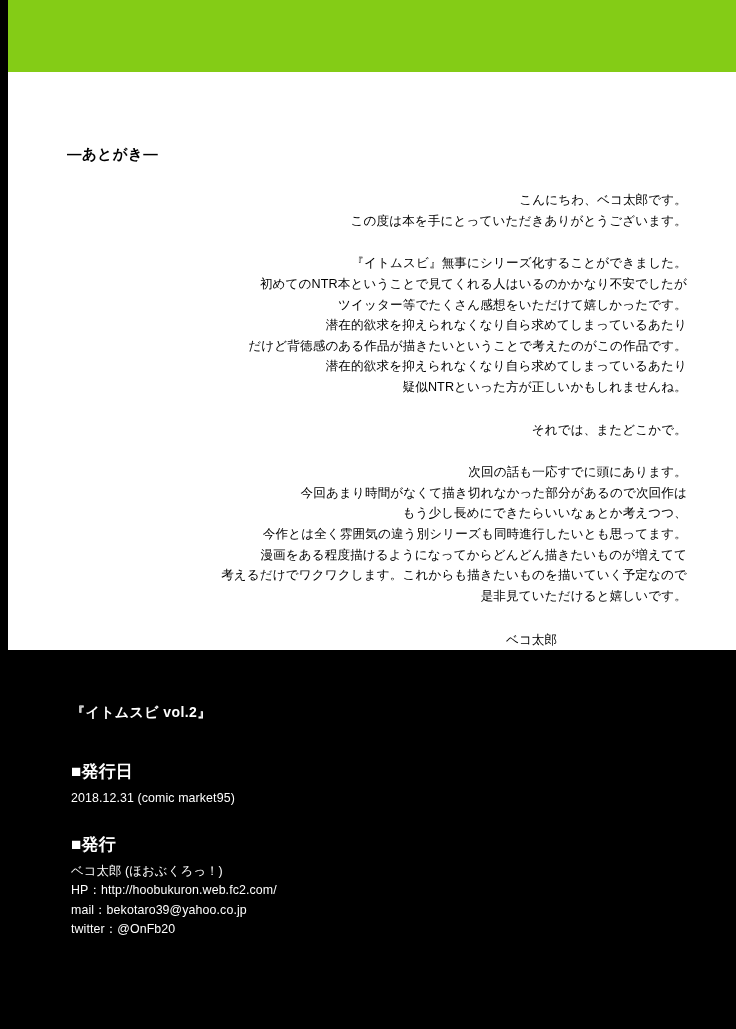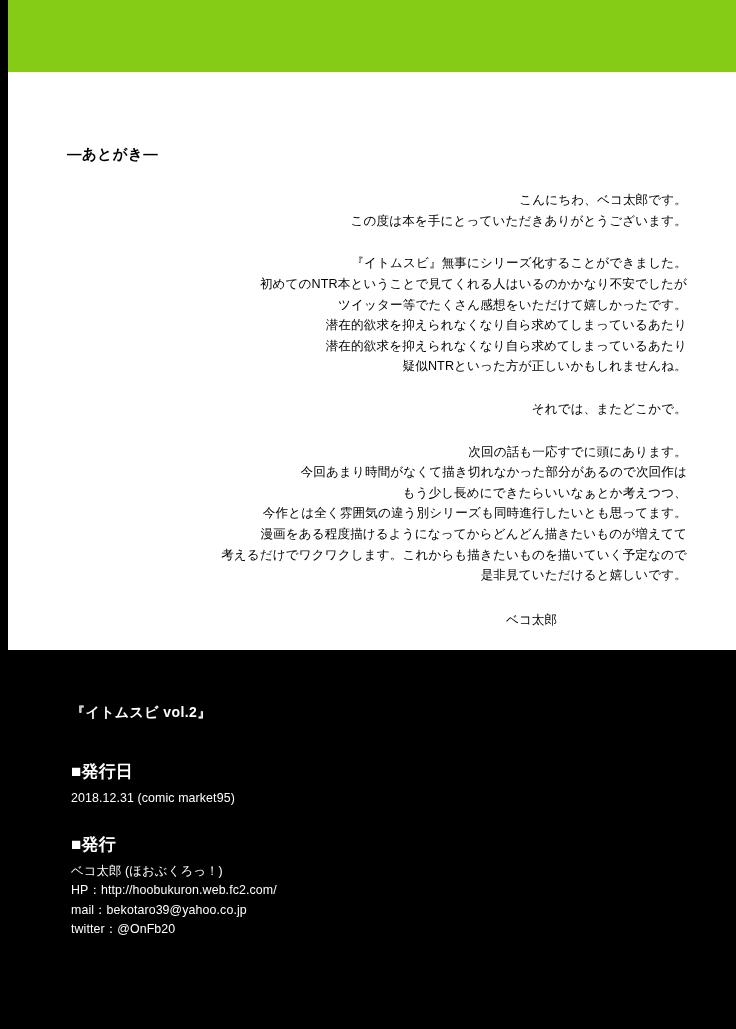--- a/index.html
+++ b/index.html
@@ -117,20 +117,21 @@
       <div class="para">
         <div class="line">こんにちわ、ベコ太郎です。</div>
         <div class="line">この度は本を手にとっていただきありがとうございます。</div>
       </div>
 
       <div class="para">
         <div class="line">『イトムスビ』無事にシリーズ化することができました。</div>
         <div class="line">初めてのNTR本ということで見てくれる人はいるのかかなり不安でしたが</div>
         <div class="line">ツイッター等でたくさん感想をいただけて嬉しかったです。</div>
         <div class="line">潜在的欲求を抑えられなくなり自ら求めてしまっているあたり</div>
+        <div class="line">だけど背徳感のある作品が描きたいということで考えたのがこの作品です。</div>
         <div class="line">潜在的欲求を抑えられなくなり自ら求めてしまっているあたり</div>
         <div class="line">疑似NTRといった方が正しいかもしれませんね。</div>
       </div>
 
       <div class="para">
         <div class="line">それでは、またどこかで。</div>
       </div>
 
       <div class="para">
         <div class="line">次回の話も一応すでに頭にあります。</div>

